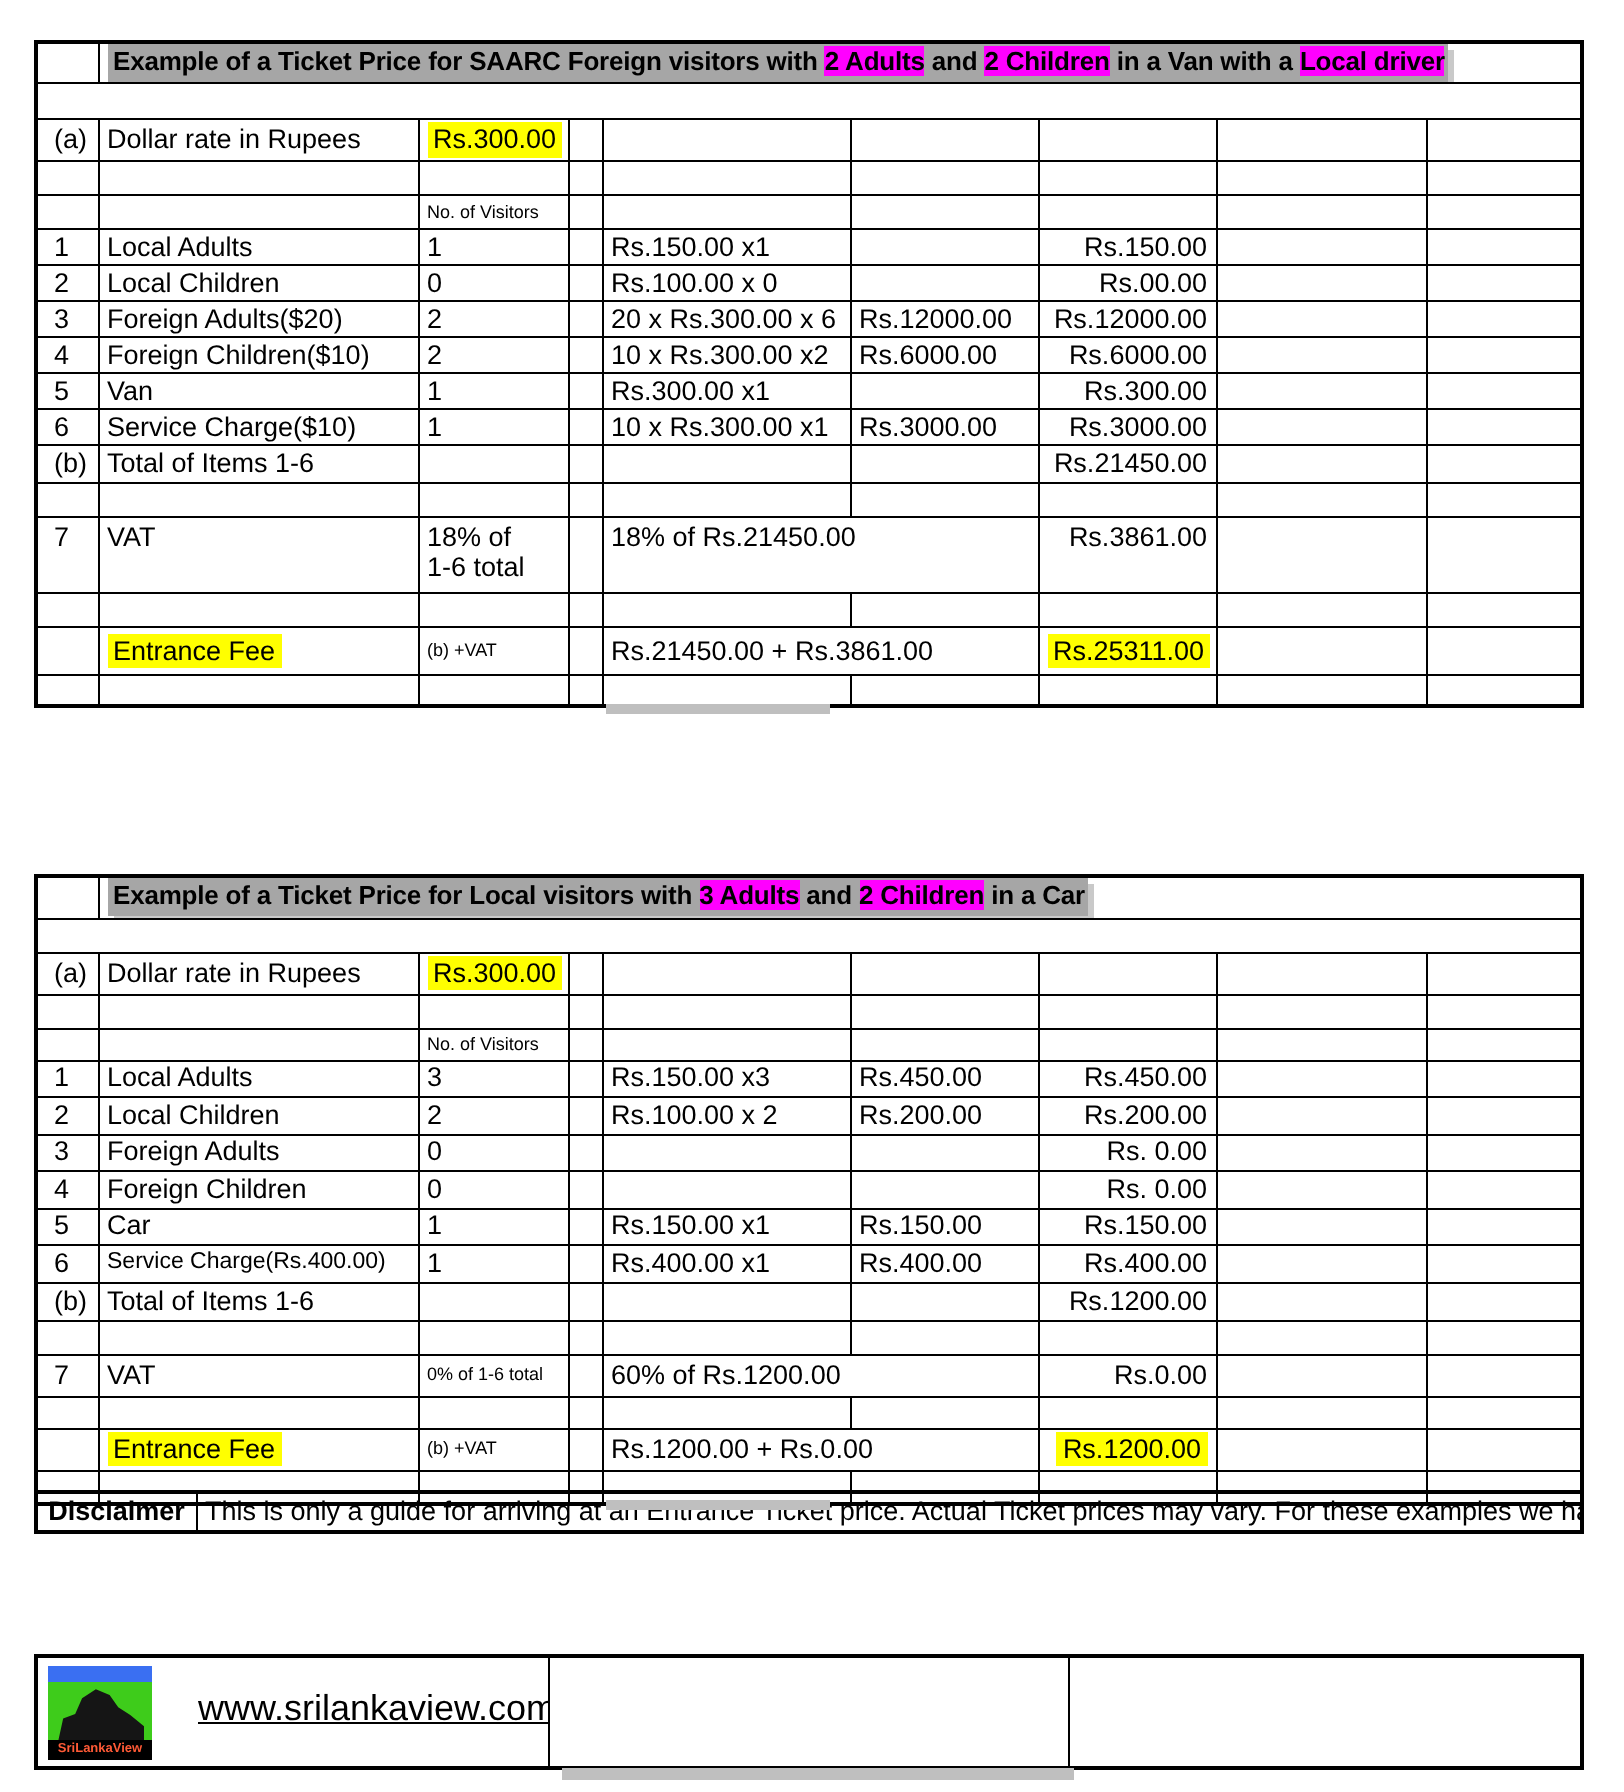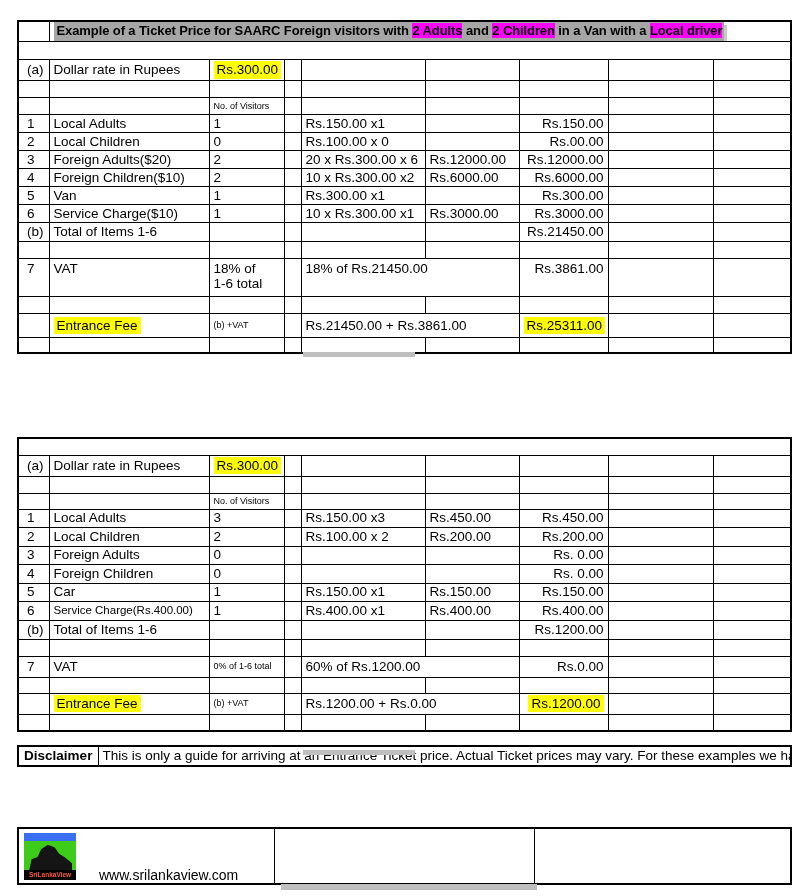--- a/index.html
+++ b/index.html
@@ -21,21 +21,21 @@
   .disc-text{font-size:10px;}
   .disc-ref{font-size:11.5px;vertical-align:top;padding-top:2px;}
   
   .footer-brand{position:relative;}
   .logo{position:absolute;left:5px;top:4px;width:52px;height:47px;background:#000;display:flex;flex-direction:column;}
   .logo-sky{height:8px;background:#3a6ff2;}
   .logo-green{flex:1;background:#3ecc1b;position:relative;overflow:hidden;}
   .logo-rock{position:absolute;left:5px;right:4px;top:2px;bottom:-1px;background:#151515;
     clip-path:polygon(0 100%,6% 58%,20% 50%,28% 22%,44% 6%,60% 16%,70% 38%,84% 52%,100% 72%,100% 100%);}
   .logo-band{height:10px;background:#000;color:#ff5a36;font-size:6.5px;font-weight:bold;text-align:center;line-height:10px;letter-spacing:0;}
-  .website{position:absolute;left:80px;bottom:0;font-size:14px;}
+  .website{position:absolute;left:80px;bottom:18px;font-size:18px;text-decoration:underline;}
   .shadow-bar{position:absolute;background:#bfbfbf;}
 </style>
 </head>
 <body>
 
 <div class="sheet">
 
   <table class="grid ticket" id="ticket-table-1" style="top:20px">
       <colgroup>
         <col style="width: 31px;">
@@ -231,20 +231,24 @@
         <col style="width: 160px;">
         <col style="width: 75px;">
         <col style="width: 17px;">
         <col style="width: 124px;">
         <col style="width: 94px;">
         <col style="width: 89px;">
         <col style="width: 105px;">
         <col style="width: 78px;">
       </colgroup>
       <tbody>
+        <tr style="height: 21px;">
+          <td></td>
+          <td colspan="8" class="title-cell"><span class="title-band"><span>Example of a Ticket Price for Local visitors with </span><span class="hl-magenta">3 Adults</span><span> and </span><span class="hl-magenta">2 Children</span><span> in a Car</span></span></td>
+        </tr>
         <tr style="height: 17px;">
           <td colspan="9"></td>
         </tr>
         <tr style="height: 21px;">
           <td class="ref">(a)</td>
           <td>Dollar rate in Rupees</td>
           <td><span class="hl-yellow">Rs.300.00</span></td>
           <td></td>
           <td></td>
           <td></td>

